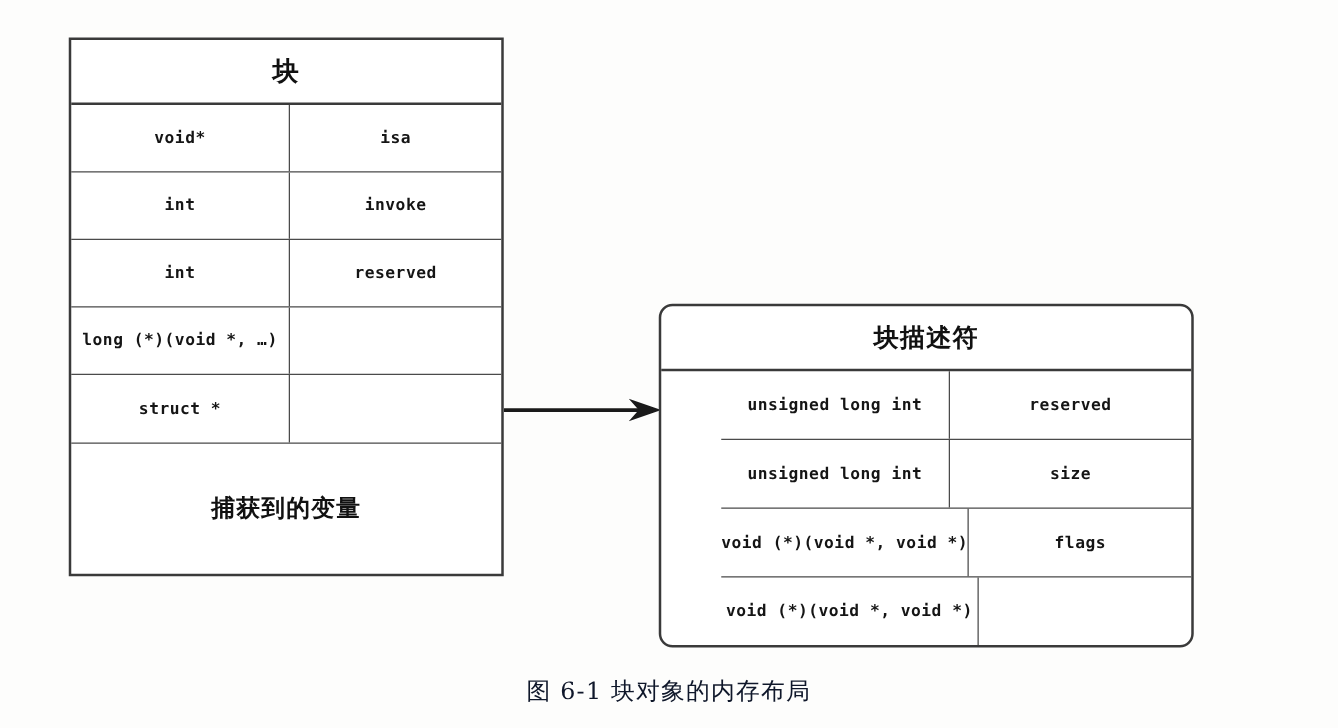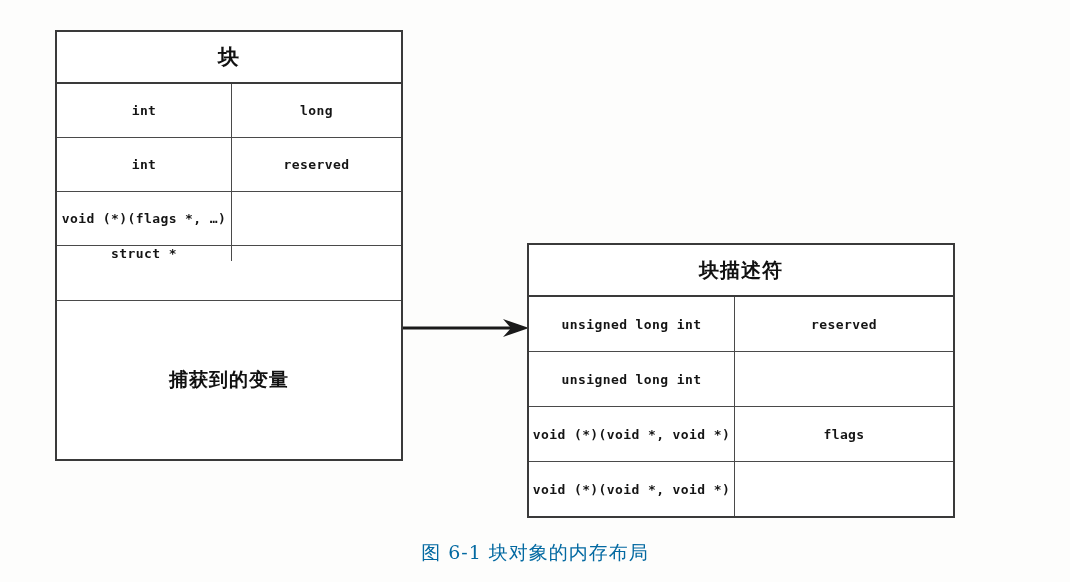--- a/index.html
+++ b/index.html
@@ -39,20 +39,21 @@
     top: 30px;
     width: 348px;
     height: 431px;
   }
 
   #descriptor-table {
     left: 527px;
     top: 243px;
     width: 428px;
     height: 275px;
+    border-radius: 11px;
   }
 
   .table-title {
     box-sizing: border-box;
     border-bottom: 2px solid #3a3a3a;
     display: flex;
     align-items: center;
     justify-content: center;
     font-family: "DejaVu Sans", sans-serif;
     font-weight: bold;
@@ -72,22 +73,22 @@
     box-sizing: border-box;
     display: flex;
     flex: 0 0 auto;
     border-bottom: 1px solid #4a4a4a;
   }
   .field-row:last-child {
     border-bottom: none;
   }
 
   #block-table .field-row { height: 54px; }
-  #block-table .field-row.r5 { height: 55px; flex-direction: column; }
-  #descriptor-table .field-row { height: 55px; }
+  #block-table .field-row.r5 { height: 55px; }
+  #descriptor-table .field-row { height: 55px; margin-left: 48px; }
   #descriptor-table .field-row.last { height: 54px; }
 
   .cell {
     box-sizing: border-box;
     display: flex;
     align-items: center;
     justify-content: center;
     font-family: "DejaVu Sans Mono", monospace;
     font-size: 13px;
     font-weight: bold;
@@ -126,46 +127,50 @@
 
   
   #figure-caption {
     position: absolute;
     left: 0;
     top: 540px;
     width: 1070px;
     text-align: center;
     font-family: "DejaVu Serif", serif;
     font-size: 19px;
-    color: #0369a1;
+    color: #0f172a;
     letter-spacing: 1px;
   }
 </style>
 </head>
 <body>
 
 <div id="figure-canvas">
 
   <div class="struct-table" id="block-table">
 
     <div class="table-title">块</div>
 
+    <div class="field-row">
+      <div class="cell type">void*</div>
+      <div class="cell name">isa</div>
+    </div>
 
     <div class="field-row">
       <div class="cell type">int</div>
-      <div class="cell name">long</div>
+      <div class="cell name">invoke</div>
     </div>
 
     <div class="field-row">
       <div class="cell type">int</div>
       <div class="cell name">reserved</div>
     </div>
 
     <div class="field-row">
-      <div class="cell type">void (*)(flags *, …)</div>
+      <div class="cell type">long (*)(void *, …)</div>
     </div>
 
     <div class="field-row r5">
       <div class="cell type">struct *</div>
     </div>
 
     <div class="captured-row">捕获到的变量</div>
   </div>
 
   <div id="connector-arrow">
@@ -179,20 +184,21 @@
 
     <div class="table-title">块描述符</div>
 
     <div class="field-row">
       <div class="cell type">unsigned long int</div>
       <div class="cell name">reserved</div>
     </div>
 
     <div class="field-row">
       <div class="cell type">unsigned long int</div>
+      <div class="cell name">size</div>
     </div>
 
     <div class="field-row">
       <div class="cell type">void (*)(void *, void *)</div>
       <div class="cell name">flags</div>
     </div>
 
     <div class="field-row last">
       <div class="cell type">void (*)(void *, void *)</div>
     </div>

